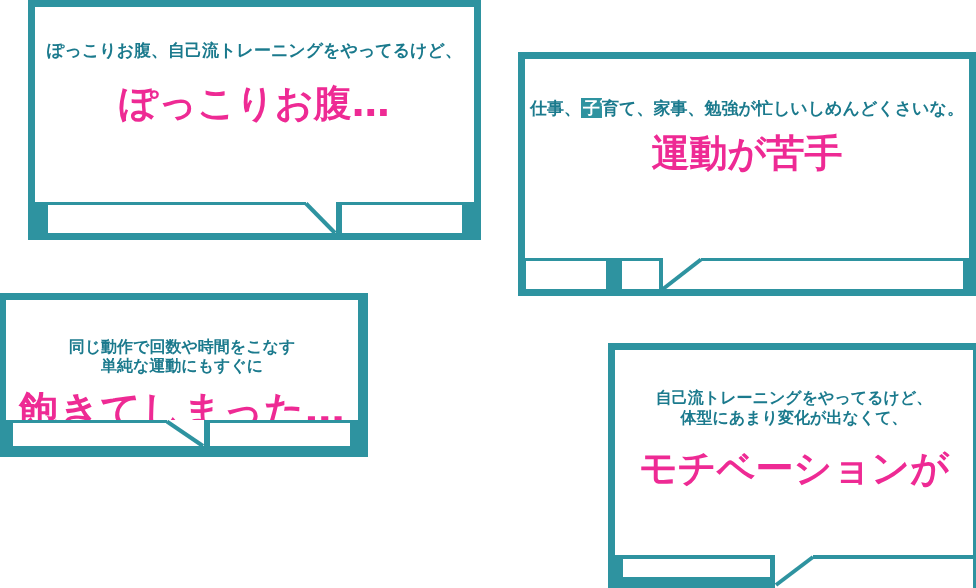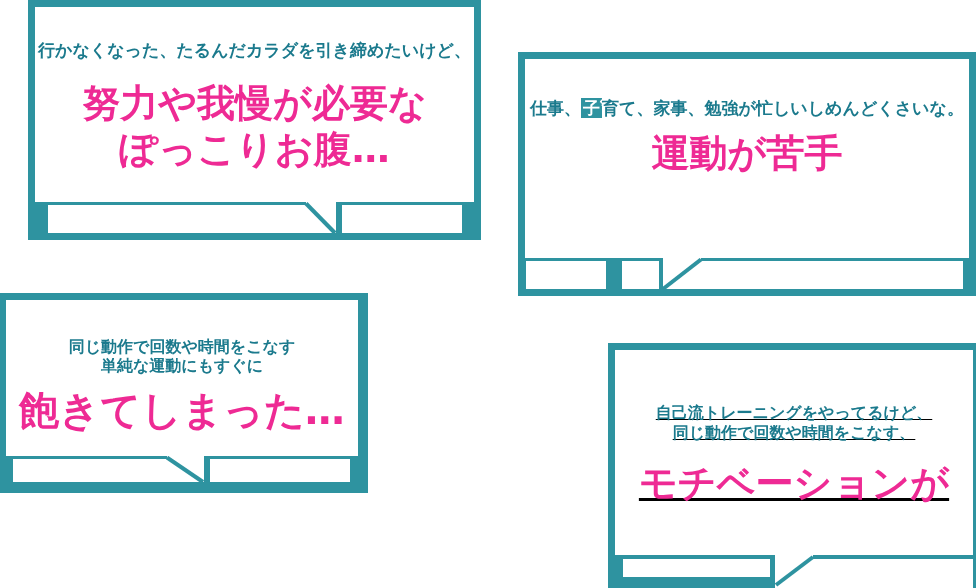--- a/index.html
+++ b/index.html
@@ -30,42 +30,41 @@
 
   
   .b1 { left:28px; top:0; width:453px; height:240px; }
   .b1 .content { padding-top:33px; }
   .b1 .big { margin-top:20px; }
   
   .b2 { left:518px; top:52px; width:458px; height:244px; }
   .b2 .content { padding-top:39px;text-align:center; }
   .b2 .big { margin-top:12px; }
   
-  .b3 { left:0; top:293px; width:368px; height:200px; border-left-width:6px; border-right-width:10px; }
+  .b3 { left:0; top:293px; width:368px; height:164px; border-left-width:6px; border-right-width:10px; }
   .b3 .content { padding-top:37px; }
   .b3 .small { font-size:16px; line-height:19px; }
   .b3 .big { margin-top:12px; font-size:40px; }
   
   .b4 { left:608px; top:343px; width:368px; height:245px; border-right-width:3px; }
-  .b4 .content { padding-top:53px;text-decoration:underline; }
+  .b4 .content { padding-top:38px; }
   .b4 .small { font-size:16px; line-height:20px; }
   .b4 .big { margin-top:16px; line-height:48px; }
 </style>
 </head>
 <body>
 
 <div id="screen">
 
   <div class="bubble b1">
     <div class="content">
       <div class="small">
-        <span>行かなくなった、たるんだカラダを引き締めたいけど、</span>
+        <span>ぽっこりお腹、自己流トレーニングをやってるけど、</span>
       </div>
       <div class="big">
-        <div>努力や我慢が必要な</div>
         <div>ぽっこりお腹…</div>
       </div>
     </div>
     <svg class="band" width="439" height="38" viewBox="0 0 439 38">
       <rect class="t" x="0" y="0" width="439" height="38"></rect>
       <rect class="w" x="13" y="3" width="258" height="28"></rect>
       <rect class="w" x="271" y="0" width="30" height="31"></rect>
       <rect class="w" x="307" y="3" width="120" height="28"></rect>
       <line class="diag" x1="271" y1="1.5" x2="300" y2="31"></line>
     </svg>
@@ -106,21 +105,21 @@
       <rect class="w" x="161" y="0" width="37" height="26"></rect>
       <rect class="w" x="204" y="3" width="140" height="23"></rect>
       <line class="diag" x1="161" y1="1.5" x2="197" y2="26"></line>
     </svg>
   </div>
 
   <div class="bubble b4">
     <div class="content">
       <div class="small">
         <div>自己流トレーニングをやってるけど、</div>
-        <div>同じ動作で回数や時間をこなす、</div>
+        <div>体型にあまり変化が出なくて、</div>
       </div>
       <div class="big">
         <div>モチベーションが</div>
       </div>
     </div>
     <svg class="band" width="358" height="33" viewBox="0 0 358 33">
       <rect class="t" x="0" y="0" width="358" height="33"></rect>
       <rect class="w" x="8" y="4" width="147" height="18"></rect>
       <rect class="w" x="160" y="0" width="38" height="33"></rect>
       <rect class="w" x="198" y="4" width="160" height="29"></rect>

